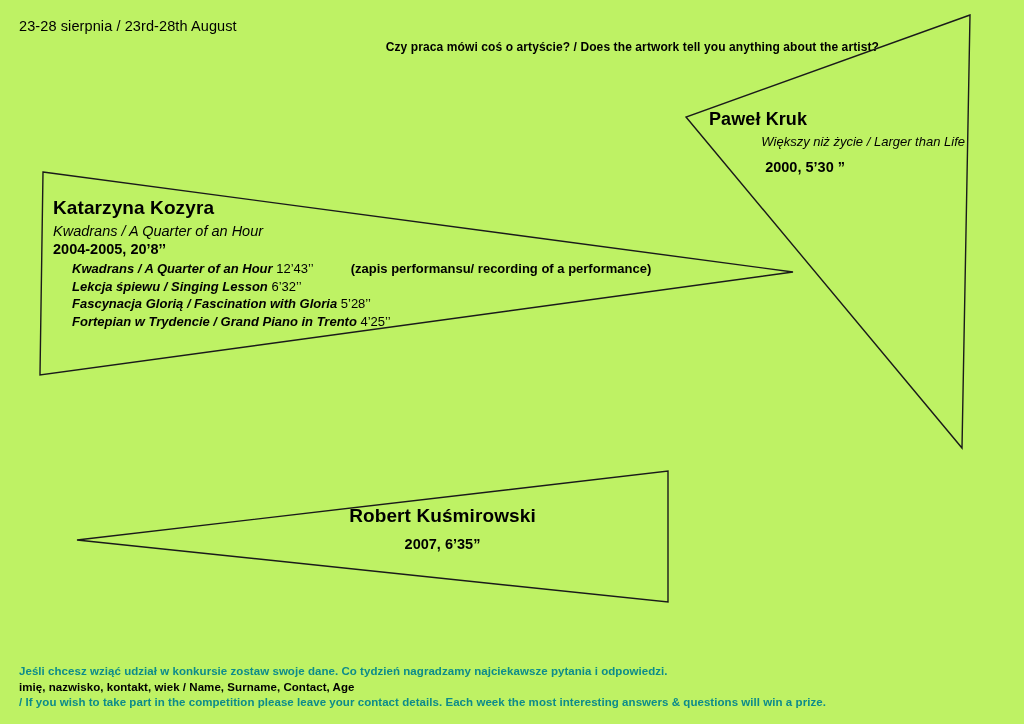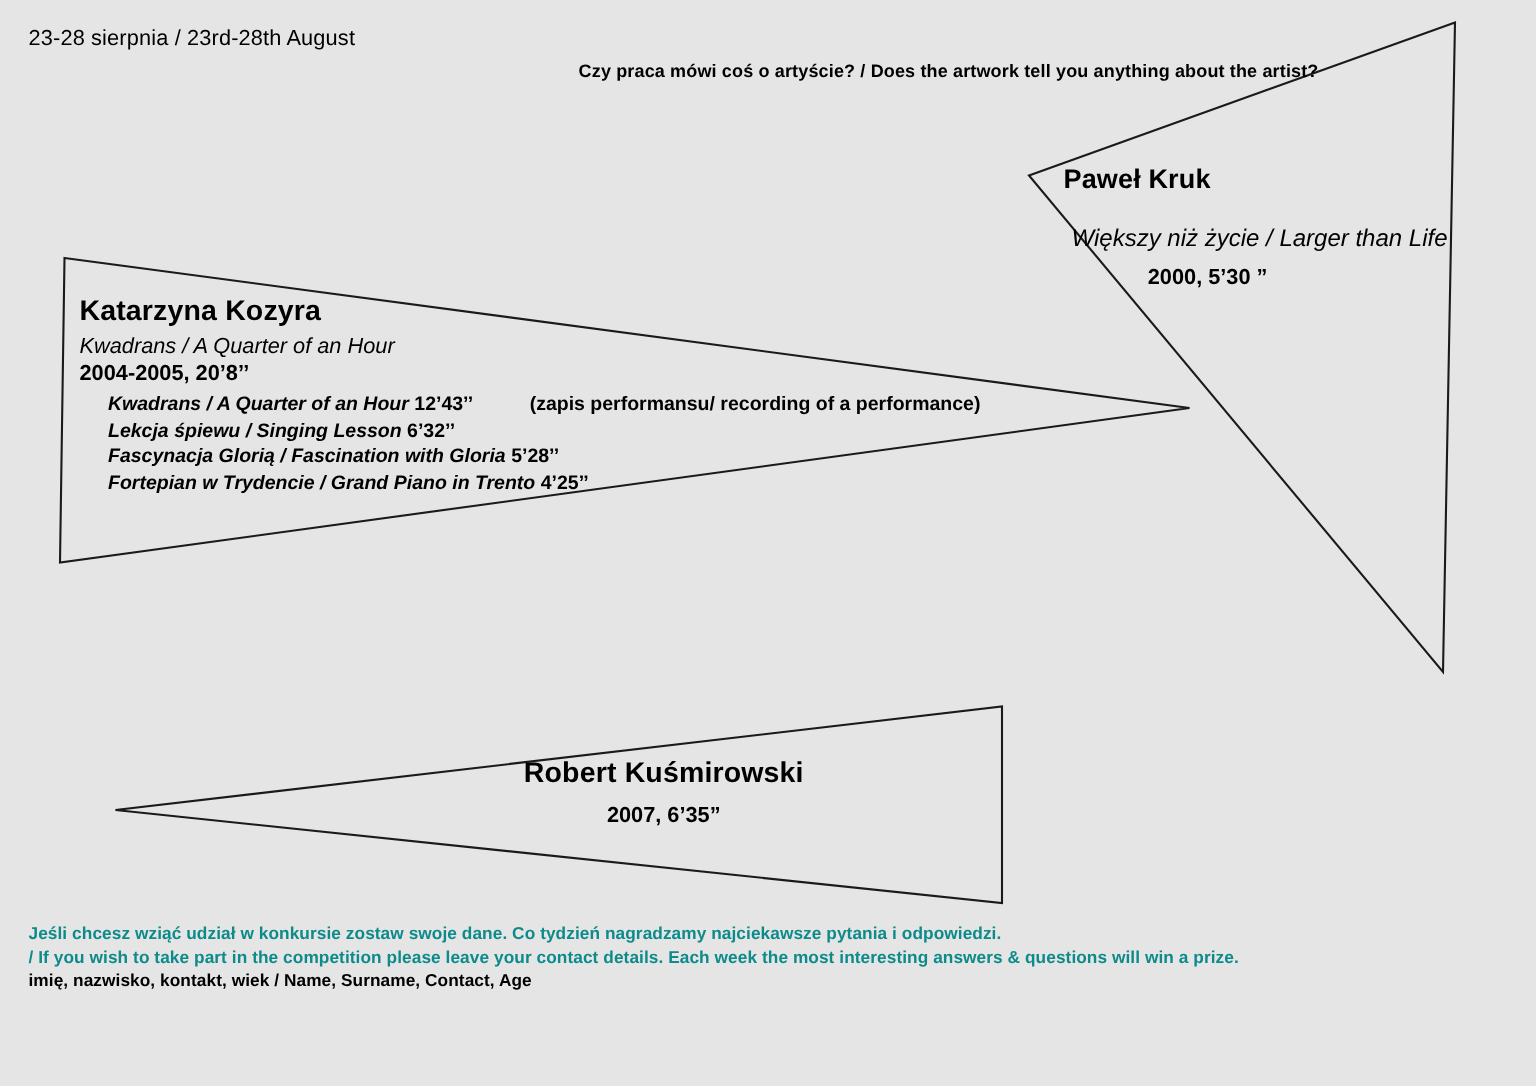--- a/index.html
+++ b/index.html
@@ -9,21 +9,21 @@
   }
   body {
     font-family: "Liberation Sans", "DejaVu Sans", sans-serif;
     color: #000000;
     -webkit-font-smoothing: antialiased;
   }
   #page {
     position: relative;
     width: 1024px;
     height: 724px;
-    background: #e5e5e5;
+    background: #bef264;
     overflow: hidden;
   }
   #shapes {
     position: absolute;
     left: 0;
     top: 0;
     width: 1024px;
     height: 724px;
     pointer-events: none;
   }
@@ -102,21 +102,21 @@
     font-size: 13px;
     line-height: 17.5px;
     white-space: nowrap;
   }
   .part-row .p-title {
     font-style: italic;
     font-weight: 700;
   }
   .part-row .p-dur {
     font-style: normal;
-    font-weight: 700;
+    font-weight: 400;
   }
   .part-row .p-note {
     font-style: normal;
     font-weight: 700;
     margin-left: 34px;
   }
 
   
   #block-kruk {
     position: absolute;
@@ -126,23 +126,23 @@
     text-align: right;
   }
   #block-kruk .artist-name {
     font-size: 18px;
     line-height: 25px;
     letter-spacing: 0.1px;
     text-align: left;
     margin-left: 149px;
   }
   #block-kruk .work-title {
-    font-size: 16px;
-    line-height: 20px;
-    margin-top: 18px;
+    font-size: 13px;
+    line-height: 20px;
+    margin-top: 0;
   }
   #block-kruk .work-meta {
     font-size: 14.5px;
     line-height: 20px;
     margin-top: 5px;
     margin-right: 120px;
   }
 
   
   #block-kusmirowski {
@@ -165,21 +165,21 @@
   #block-kusmirowski .work-meta {
     font-size: 14.5px;
     line-height: 20px;
     margin-top: 6px;
   }
 
   
   .footer {
     position: absolute;
     left: 19px;
-    top: 616px;
+    top: 664px;
     width: 900px;
   }
   .footer-line {
     font-size: 11.5px;
     font-weight: 700;
     line-height: 15.5px;
     letter-spacing: 0.05px;
     white-space: nowrap;
   }
   .footer-line.teal { color: #0d8b8b; }
@@ -232,17 +232,17 @@
     <div class="work-meta">2000, 5’30 ”</div>
   </div>
 
   <div id="block-kusmirowski">
     <div class="artist-name">Robert Kuśmirowski</div>
     <div class="work-meta">2007, 6’35”</div>
   </div>
 
   <div class="footer">
     <div class="footer-line teal">Jeśli chcesz wziąć udział w konkursie zostaw swoje dane. Co tydzień nagradzamy najciekawsze pytania i odpowiedzi.</div>
+    <div class="footer-line dark">imię, nazwisko, kontakt, wiek / Name, Surname, Contact, Age</div>
     <div class="footer-line teal">/ If you wish to take part in the competition please leave your contact details. Each week the most interesting answers &amp; questions will win a prize.</div>
-    <div class="footer-line dark">imię, nazwisko, kontakt, wiek / Name, Surname, Contact, Age</div>
   </div>
 
 </div>
 
 </body></html>

